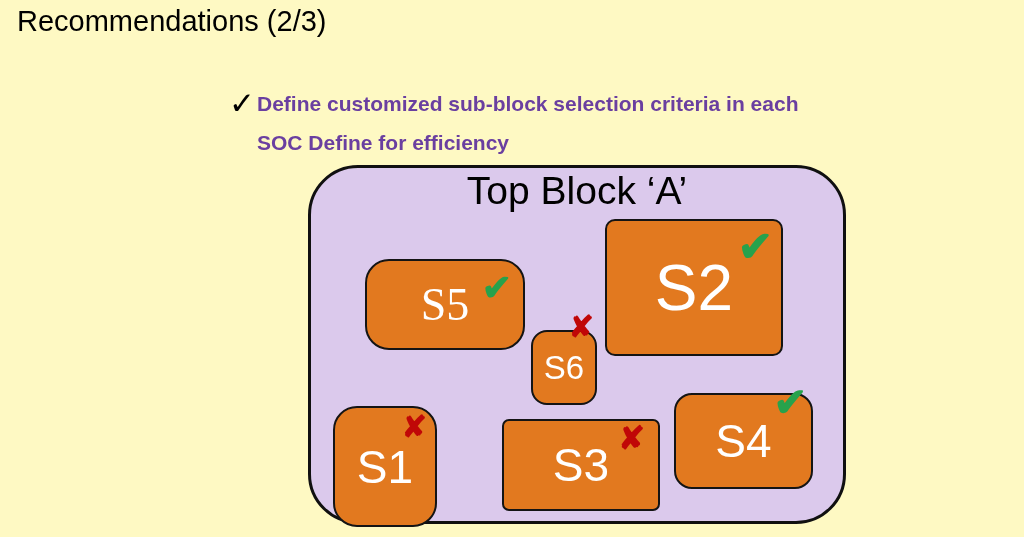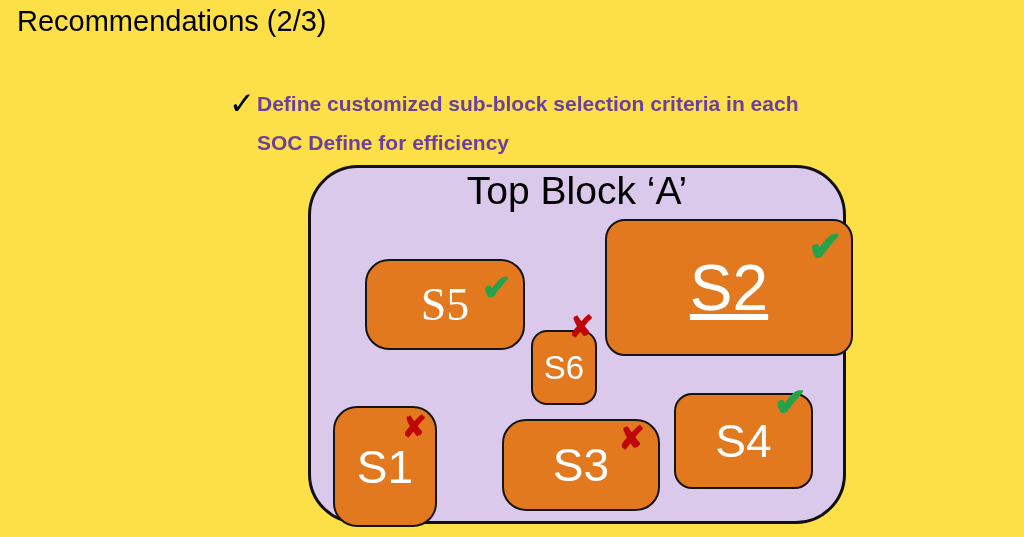--- a/index.html
+++ b/index.html
@@ -1,17 +1,17 @@
 <!DOCTYPE html>
 <html><head>
 <meta charset="utf-8">
 <style>
   html,body{margin:0;padding:0;background:#ffffff;}
   .slide{
-    position:relative;width:1024px;height:537px;background:#fde047;
+    position:relative;width:1024px;height:537px;background:#fef9c3;
     font-family:"Liberation Sans",sans-serif;overflow:hidden;
   }
   .slide-title{
     position:absolute;left:17px;top:5px;margin:0;
     font-size:29px;font-weight:400;color:#000;letter-spacing:0;
   }
   .bullet{position:absolute;left:229px;top:84px;display:flex;align-items:flex-start;}
   .bullet-marker{font-size:31px;line-height:39px;color:#000;margin-right:2px;}
   .bullet-text{font-size:21px;line-height:39px;color:#6a3fa0;font-weight:bold;}
   .container{
@@ -29,23 +29,23 @@
     display:flex;align-items:center;justify-content:center;color:#ffffff;
   }
   .block .mark{
     position:absolute;z-index:3;font-weight:700;line-height:1;
   }
   .mark-ok{color:#27a24c;}
   .mark-bad{color:#c00707;}
 
   .s1{left:22px;top:222px;width:104px;height:121px;font-size:46px;border-radius:24px;margin-top:16px;}
   .s1 .mark{top:4px;right:8px;font-size:30px;}
-  .s2{left:294px;top:51px;width:248px;height:137px;font-size:64px;border-radius:20px;text-decoration:underline;}
+  .s2{left:294px;top:51px;width:178px;height:137px;font-size:64px;border-radius:10px;}
   .s2 .mark{top:5px;right:8px;font-size:42px;}
-  .s3{left:191px;top:251px;width:158px;height:92px;font-size:46px;border-radius:24px;}
+  .s3{left:191px;top:251px;width:158px;height:92px;font-size:46px;border-radius:7px;}
   .s3 .mark{top:1px;right:13px;font-size:32px;}
   .s4{left:363px;top:225px;width:139px;height:96px;font-size:46px;border-radius:18px;}
   .s4 .mark{top:-13px;right:4px;font-size:40px;}
   .s5{left:54px;top:91px;width:160px;height:91px;font-size:46px;border-radius:24px;font-family:Liberation Serif, serif;}
   .s5 .mark{top:9px;right:11px;font-size:36px;}
   .s6{left:220px;top:162px;width:66px;height:75px;font-size:33px;border-radius:16px;}
   .s6 .mark{top:-20px;right:1px;font-size:30px;}
 </style>
 </head>
 <body>

